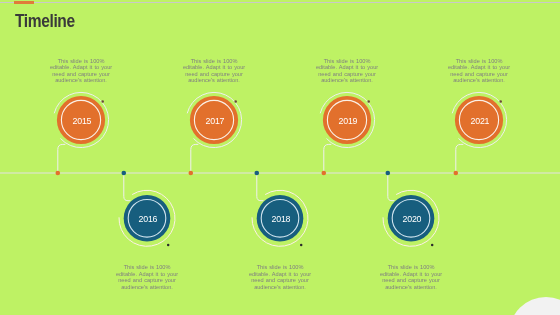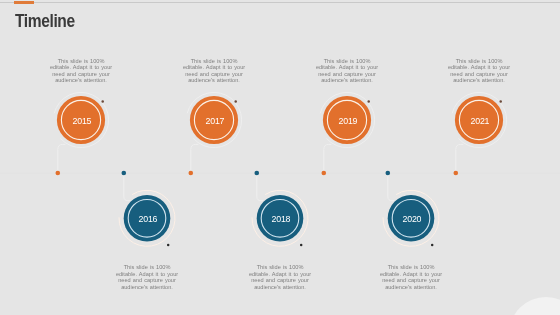--- a/index.html
+++ b/index.html
@@ -1,19 +1,19 @@
 <!DOCTYPE html>
 <html><head>
 <meta charset="utf-8">
 <title>Timeline</title>
 <style>
   html,body{margin:0;padding:0;}
   body{width:560px;height:315px;background:#ffffff;
        font-family:"Liberation Sans",sans-serif;overflow:hidden;}
-  .slide{position:relative;width:560px;height:315px;background:#e5e5e5;overflow:hidden;}
+  .slide{position:relative;width:560px;height:315px;background:#bef264;overflow:hidden;}
 
   .topline{position:absolute;left:0;top:2px;width:560px;height:1px;background:#c9c9c9;}
   .accent{position:absolute;left:14px;top:1px;width:20px;height:2.5px;background:#e07b39;}
 
   .title{position:absolute;left:14.7px;top:11px;font-size:17.6px;font-weight:bold;
          color:#3a3a3a;letter-spacing:-0.45px;white-space:nowrap;
          transform:scaleX(0.885);transform-origin:left top;}
 
   svg.canvas{position:absolute;left:0;top:0;}
 

